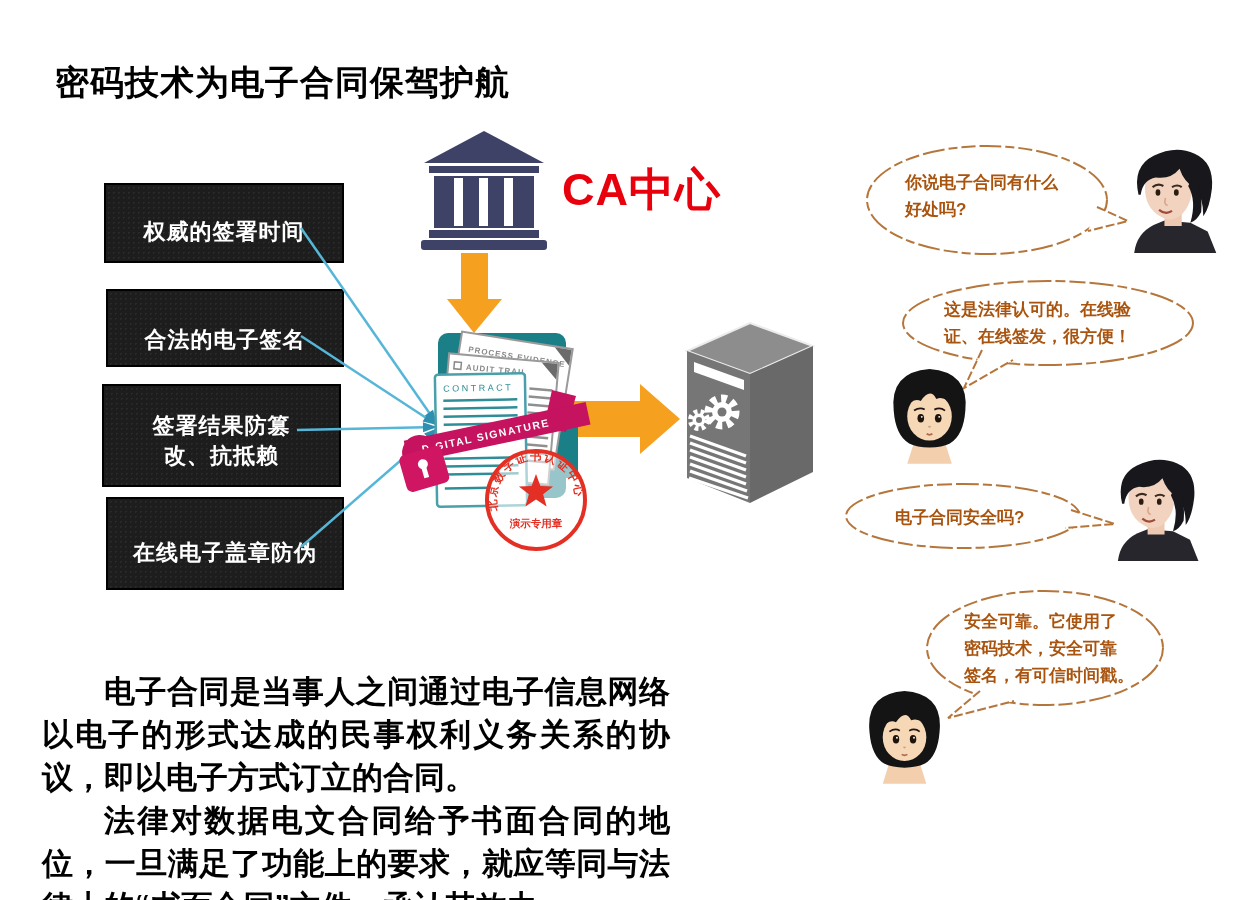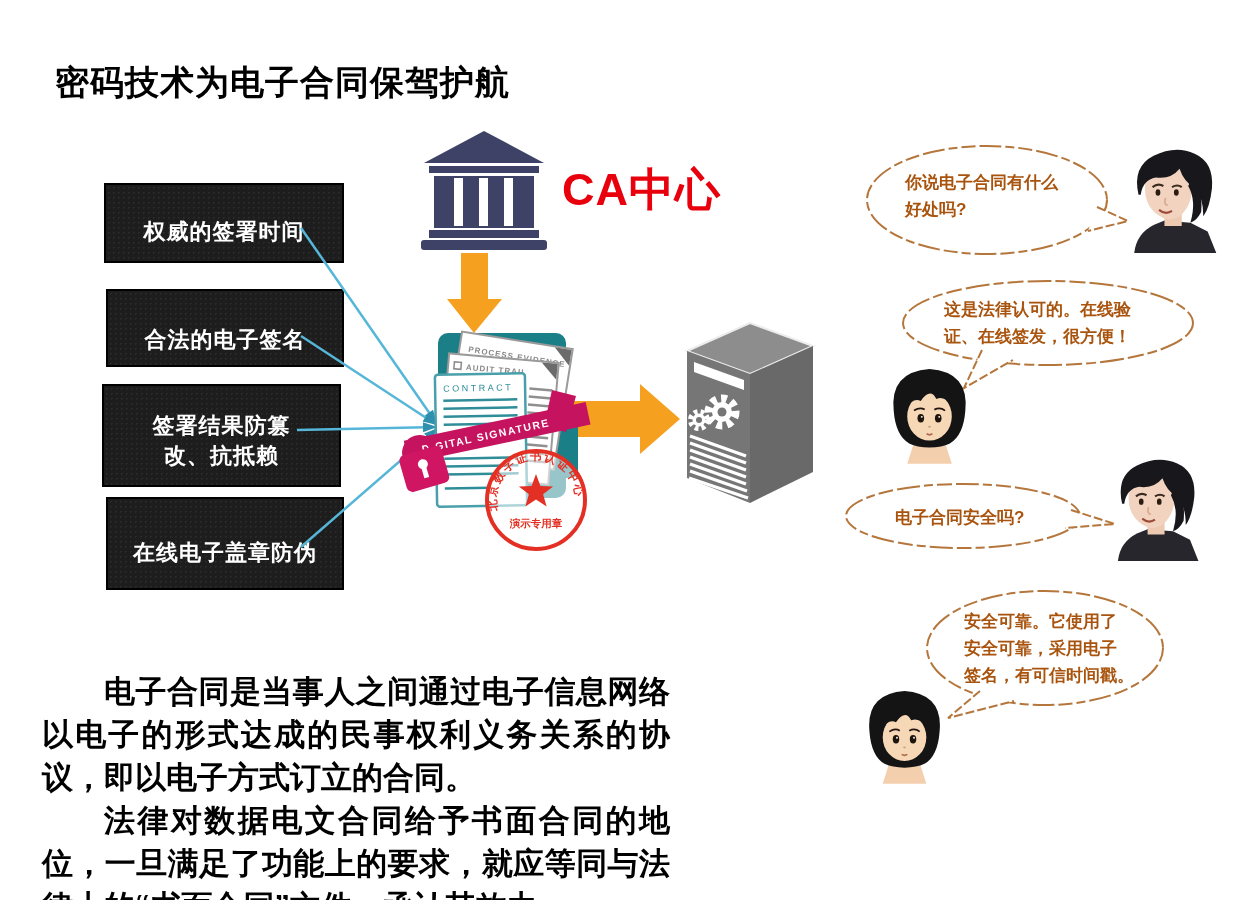--- a/index.html
+++ b/index.html
@@ -240,21 +240,21 @@
     </div>
   </div>
 
   <div class="bubble" style="left:922px;top:588px;width:250px;height:145px;">
     <svg width="250" height="145" viewBox="0 0 250 145">
       <ellipse cx="123" cy="60" rx="118" ry="57" fill="#fff" stroke="#b5763c" stroke-width="2" stroke-dasharray="14 4 22 4 9 4"></ellipse>
       <path d="M58 103 L26 130 L92 113" fill="#fff" stroke="#b5763c" stroke-width="2" stroke-dasharray="9 3"></path>
     </svg>
     <div class="bubble-text" style="left:42px;top:20px;">
       <span>安全可靠。它使用了</span>
-      <span>安全可靠，采用电子</span>
+      <span>密码技术，安全可靠</span>
       <span>签名，有可信时间戳。</span>
     </div>
   </div>
 
   <div class="avatar" style="left:1112px;top:145px;">
     <svg width="120" height="108" viewBox="0 0 110 100">
       <path d="M20 100 Q22 82 38 74 L48 70 72 72 88 80 96 100 Z" fill="#26262c"></path>
       <rect x="48" y="60" width="16" height="15" fill="#eec9b2"></rect>
       <path d="M30 40 Q30 16 52 14 Q72 14 74 36 Q74 56 62 66 Q52 72 44 66 Q30 58 30 40 Z" fill="#f2d3bf"></path>
       <path d="M24 46 Q18 20 38 10 Q58 0 76 8 Q94 16 92 40 Q90 58 84 66 Q84 48 76 40 Q66 34 62 22 Q54 32 40 30 Q28 32 26 46 Z" fill="#18181c"></path>

